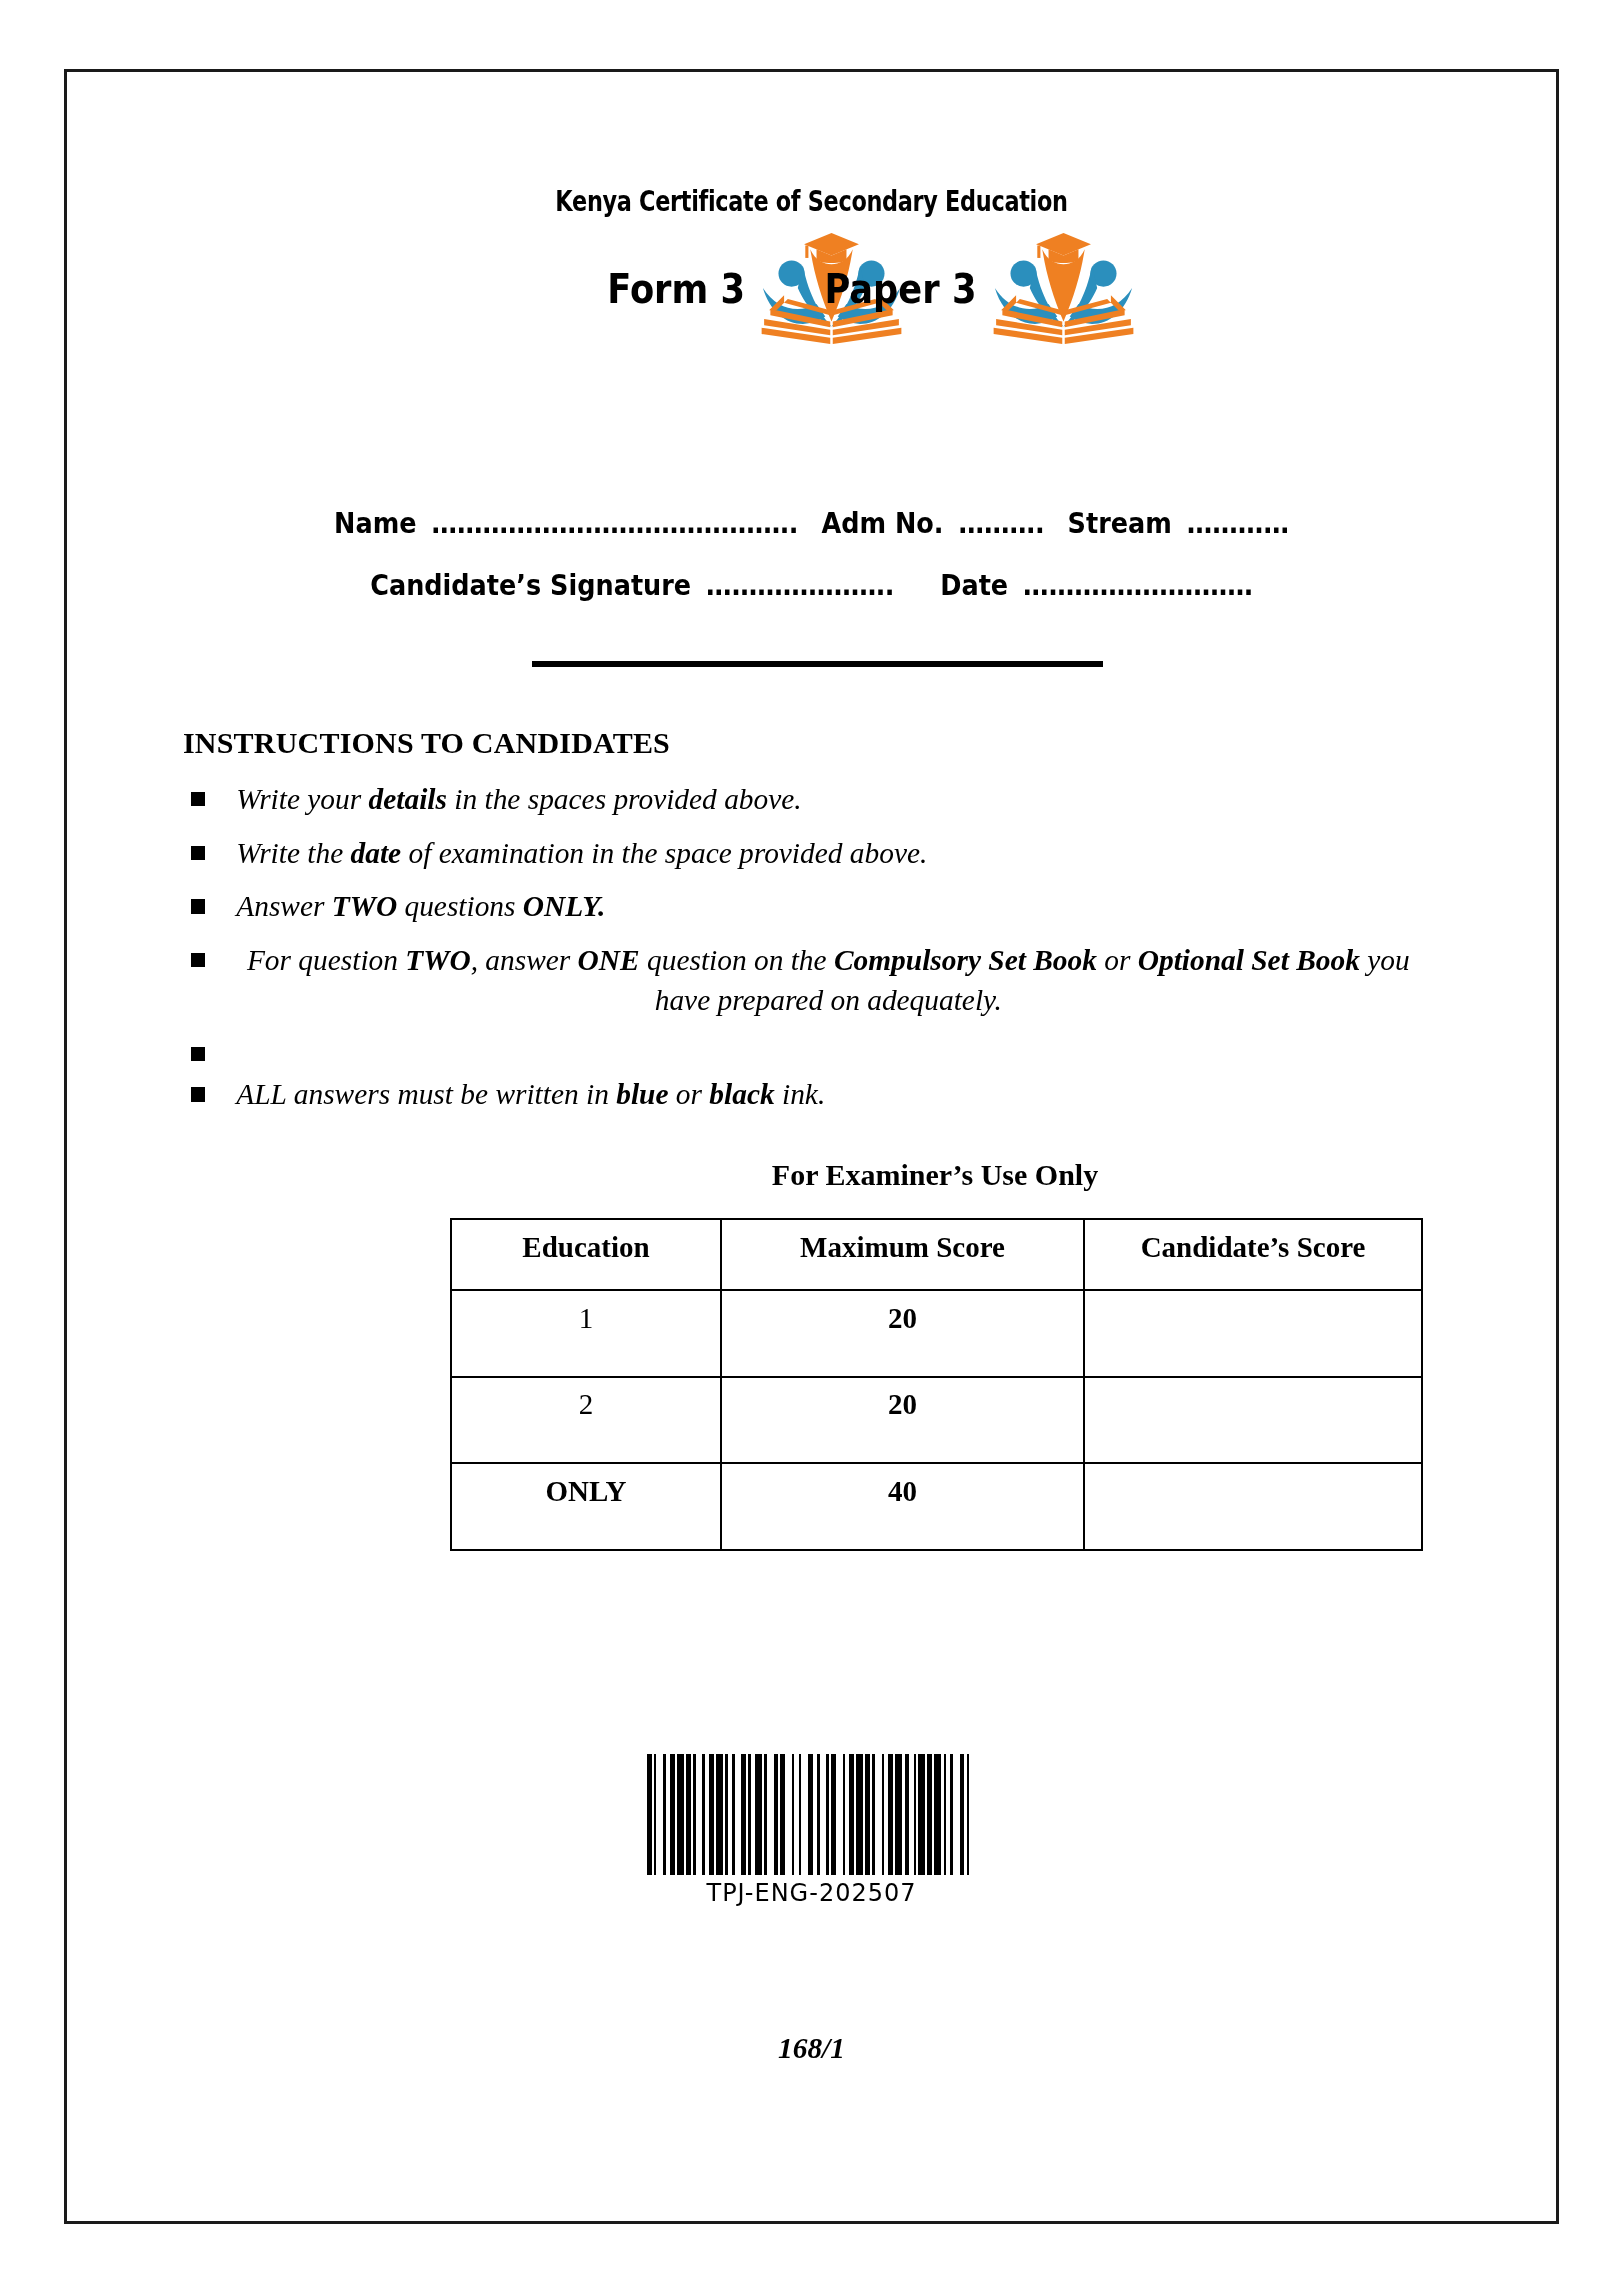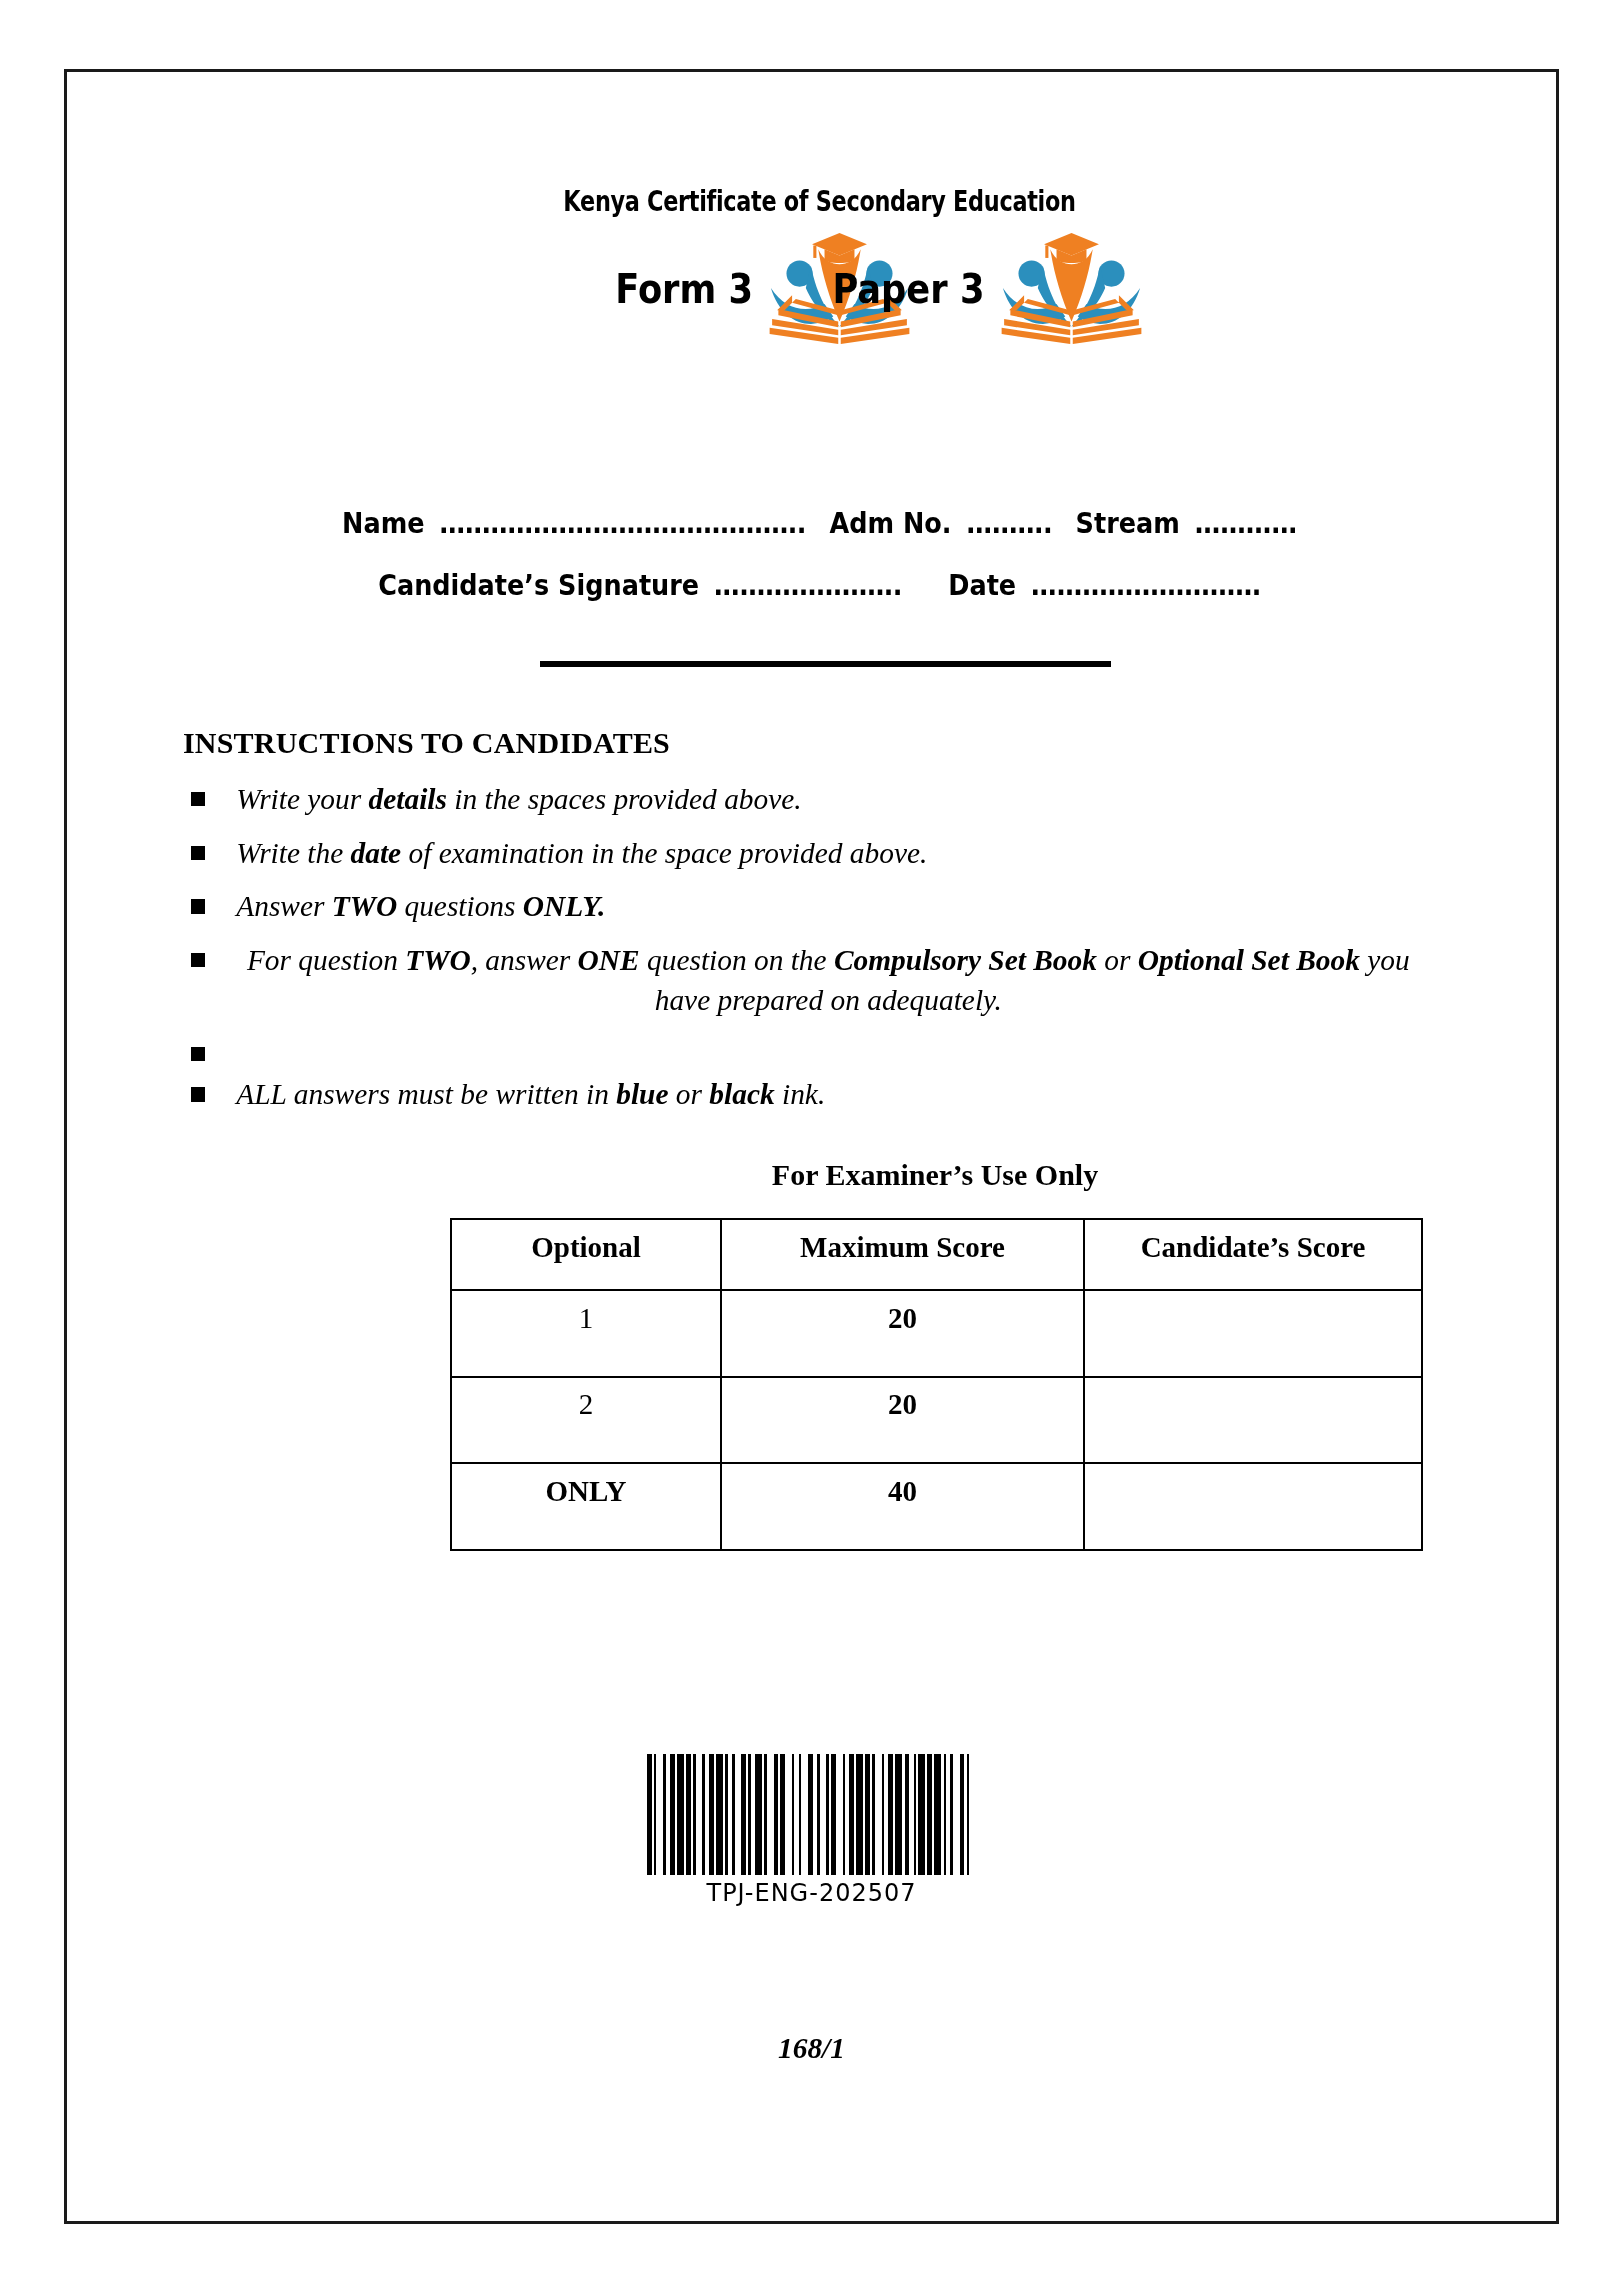--- a/index.html
+++ b/index.html
@@ -28,21 +28,20 @@
     background: #ffffff;
   }
 
   
   #header-block {
     position: absolute;
     left: 0;
     top: 0;
     width: 100%;
     height: 458px;
-    padding-left: 16px;
   }
 
   #exam-board-title {
     position: absolute;
     left: 0;
     right: 0;
     top: 113px;
     text-align: center;
     font-family: "DejaVu Sans", sans-serif;
     font-weight: bold;
@@ -418,21 +417,21 @@
   <div id="examiner-heading">For Examiner’s Use Only</div>
 
   <table id="examiner-table">
     <colgroup>
         <col class="c1">
         <col class="c2">
         <col class="c3">
       </colgroup>
     <thead>
       <tr>
-        <th>Optional</th>
+        <th>Education</th>
         <th>Maximum Score</th>
         <th>Candidate’s Score</th>
       </tr>
     </thead>
     <tbody id="examiner-table-body">
         <tr>
           <td>1</td>
           <td class="bold-cell">20</td>
           <td></td>
         </tr>

